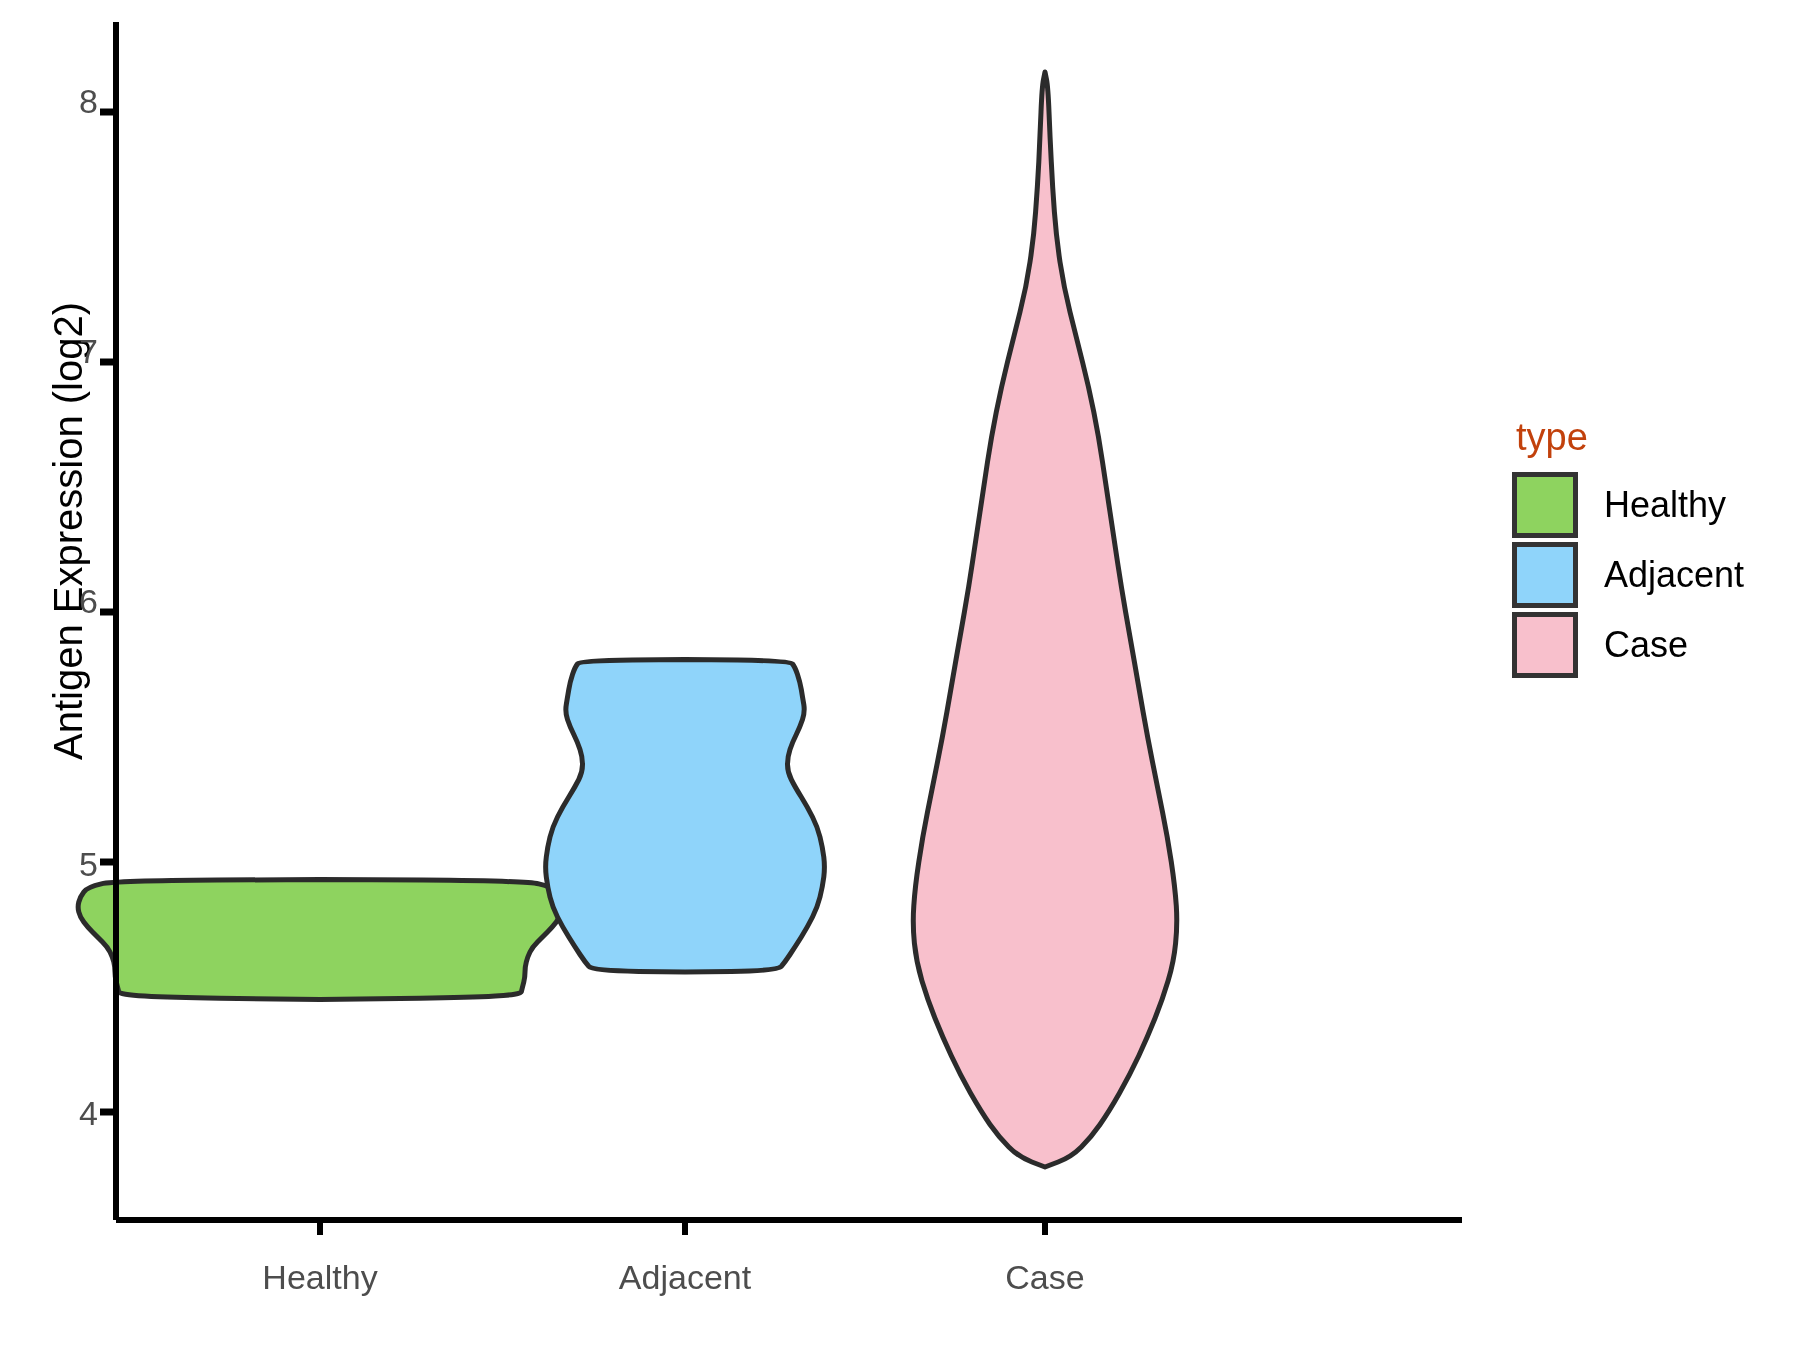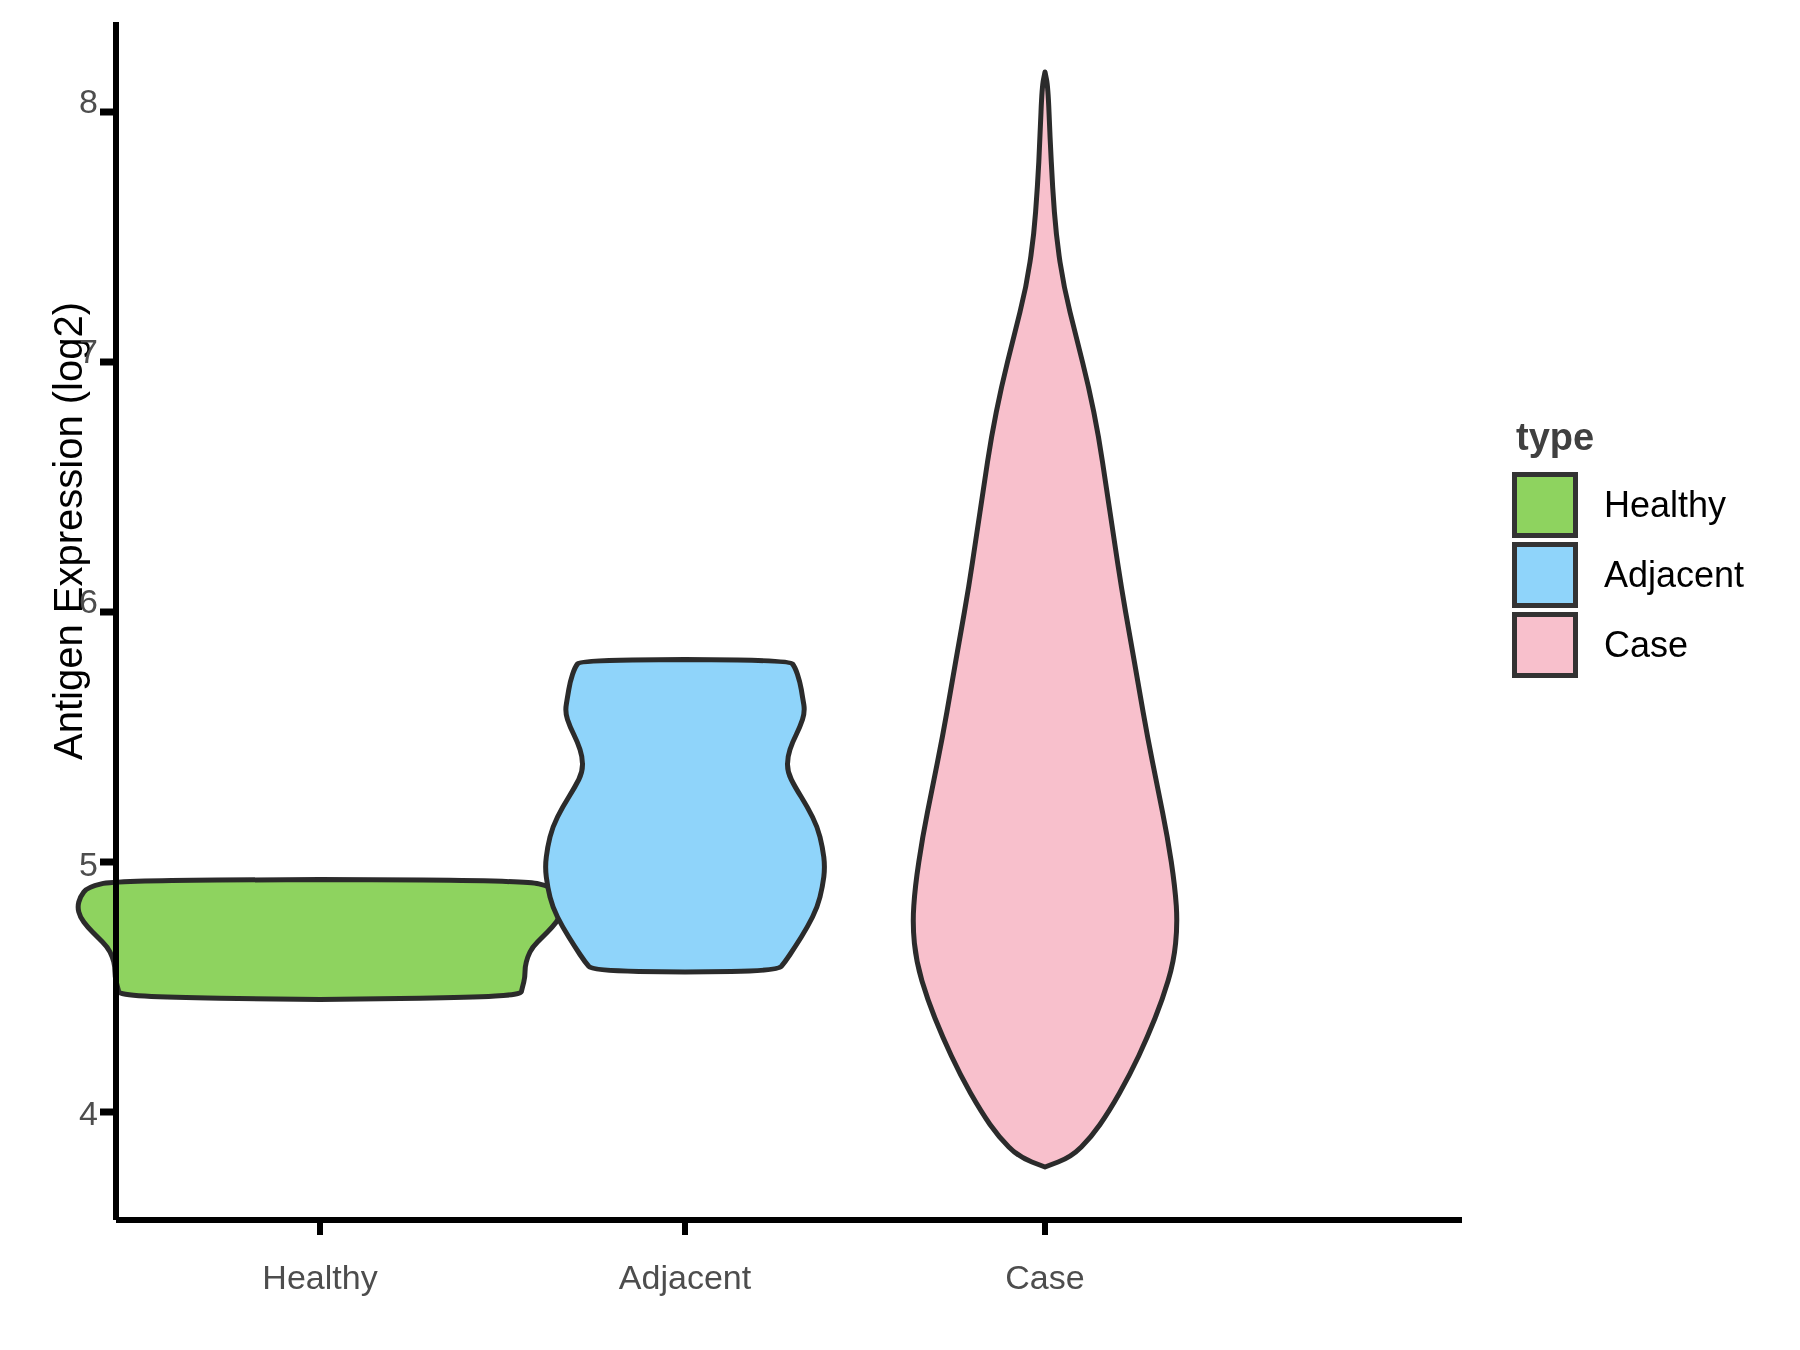--- a/index.html
+++ b/index.html
@@ -33,24 +33,23 @@
     font-size:34px;
     text-align:center;
     white-space:nowrap;
   }
   #legend{
     position:absolute;
     left:1512px;top:418px;
     width:280px;
   }
   #legend-title{
-    font-size:38px;color:#404040;
+    font-size:38px;color:#c2410c;
     margin:0 0 14px 4px;
     line-height:1;
-    font-weight:bold;
   }
   .legend-row{
     display:flex;align-items:center;
     height:70px;
   }
   .legend-key{
     width:66px;height:66px;
     border:5px solid #333333;
     box-sizing:border-box;
     flex:0 0 auto;

